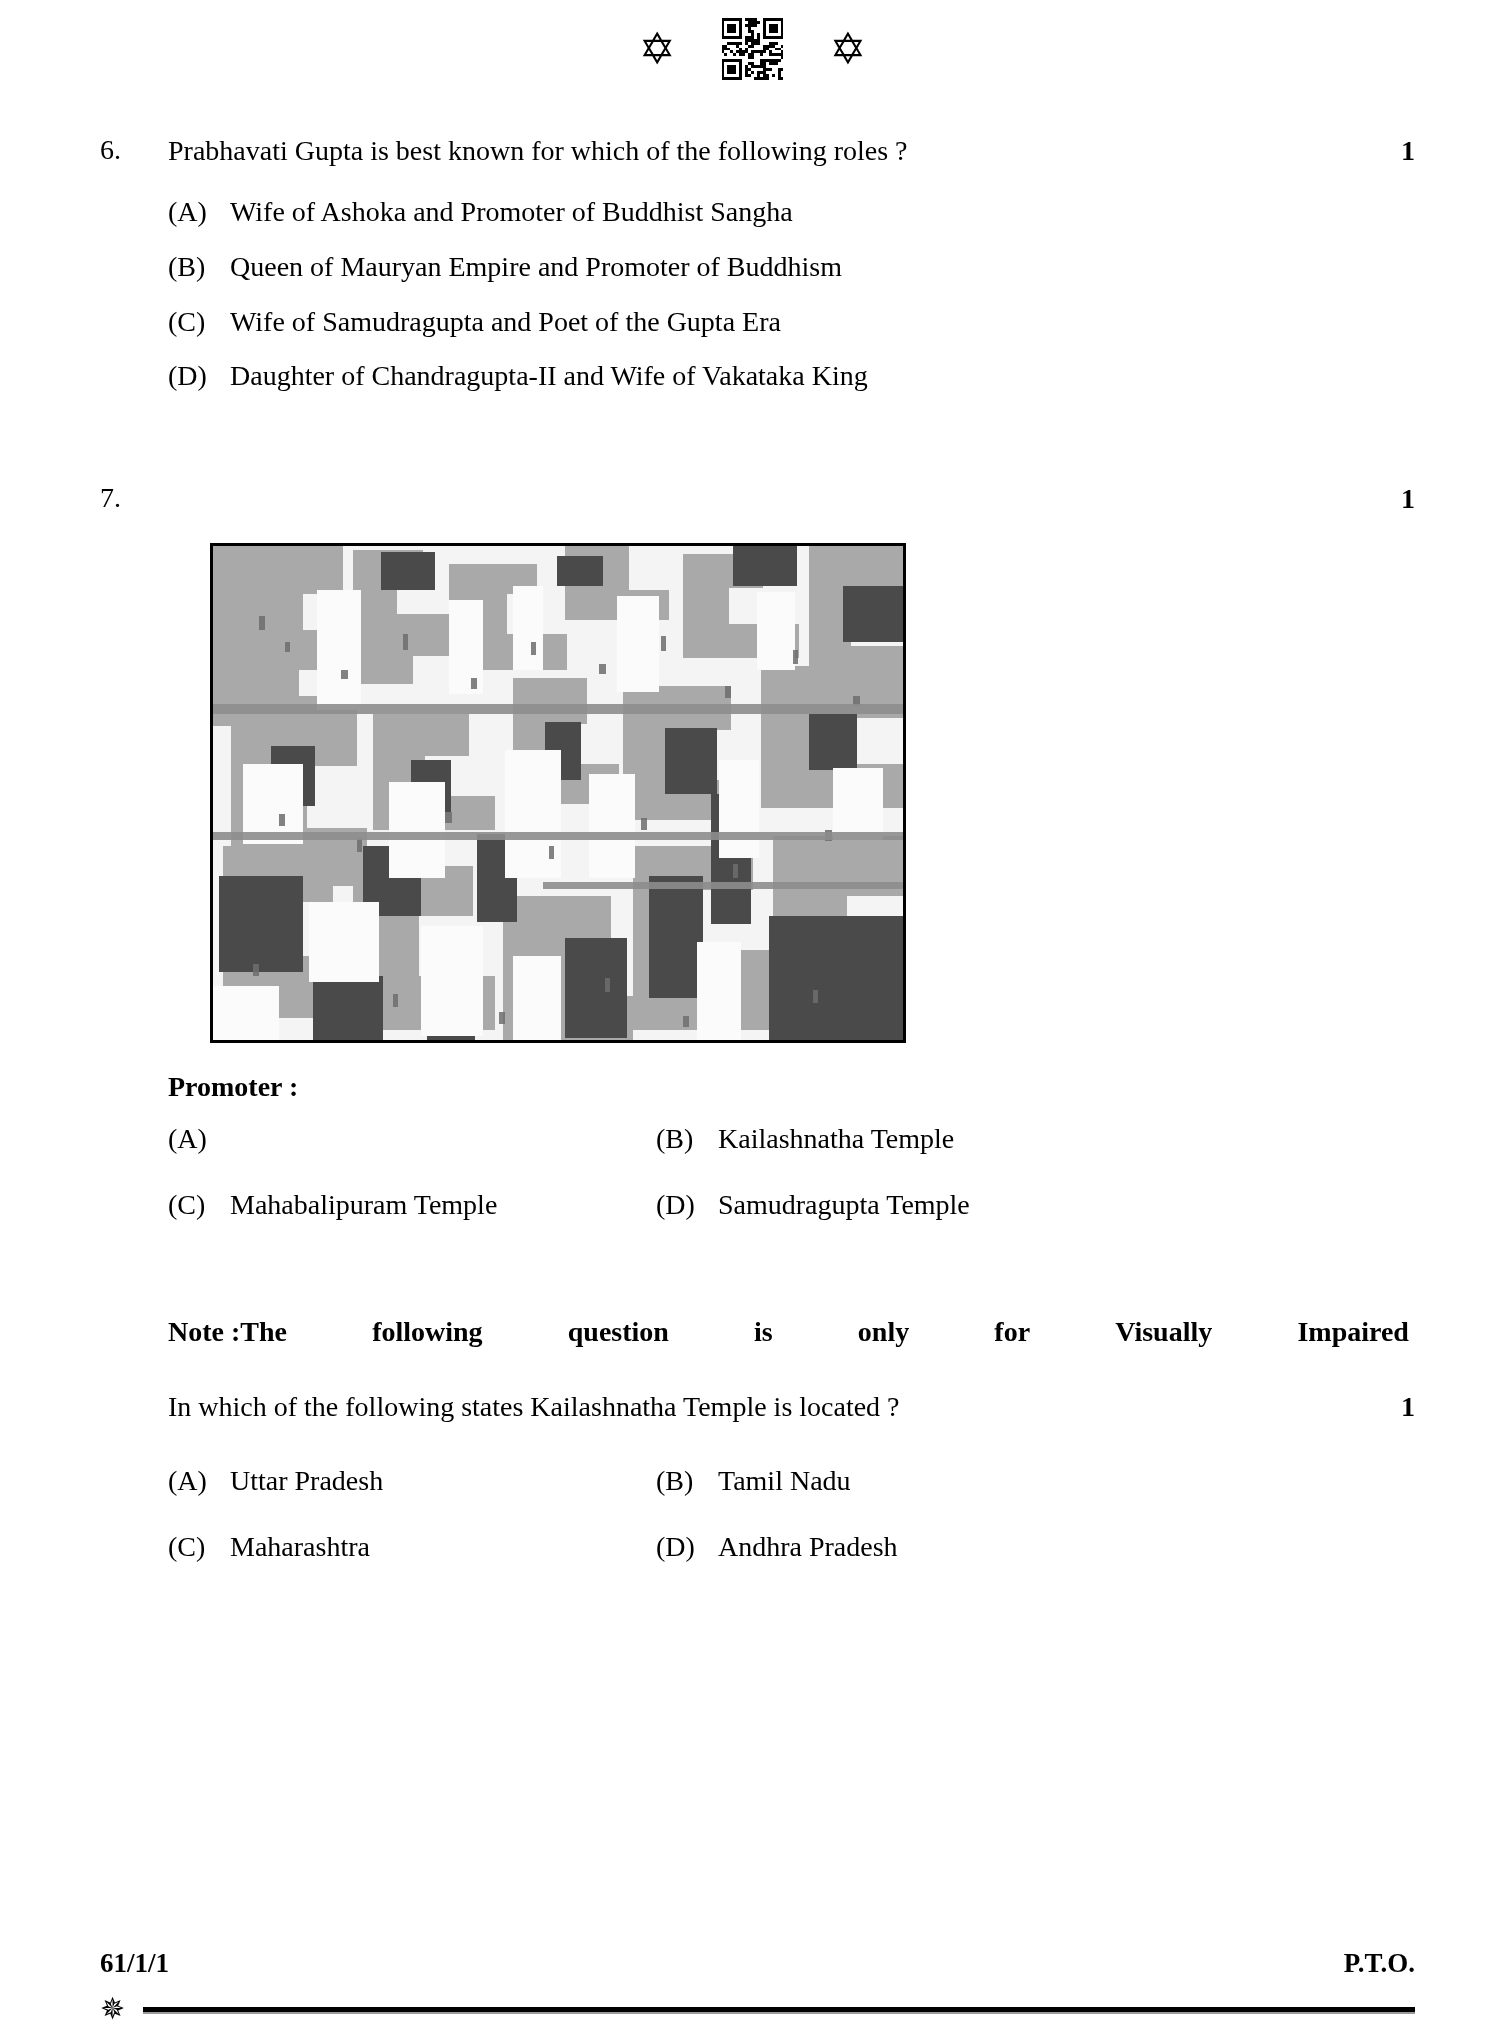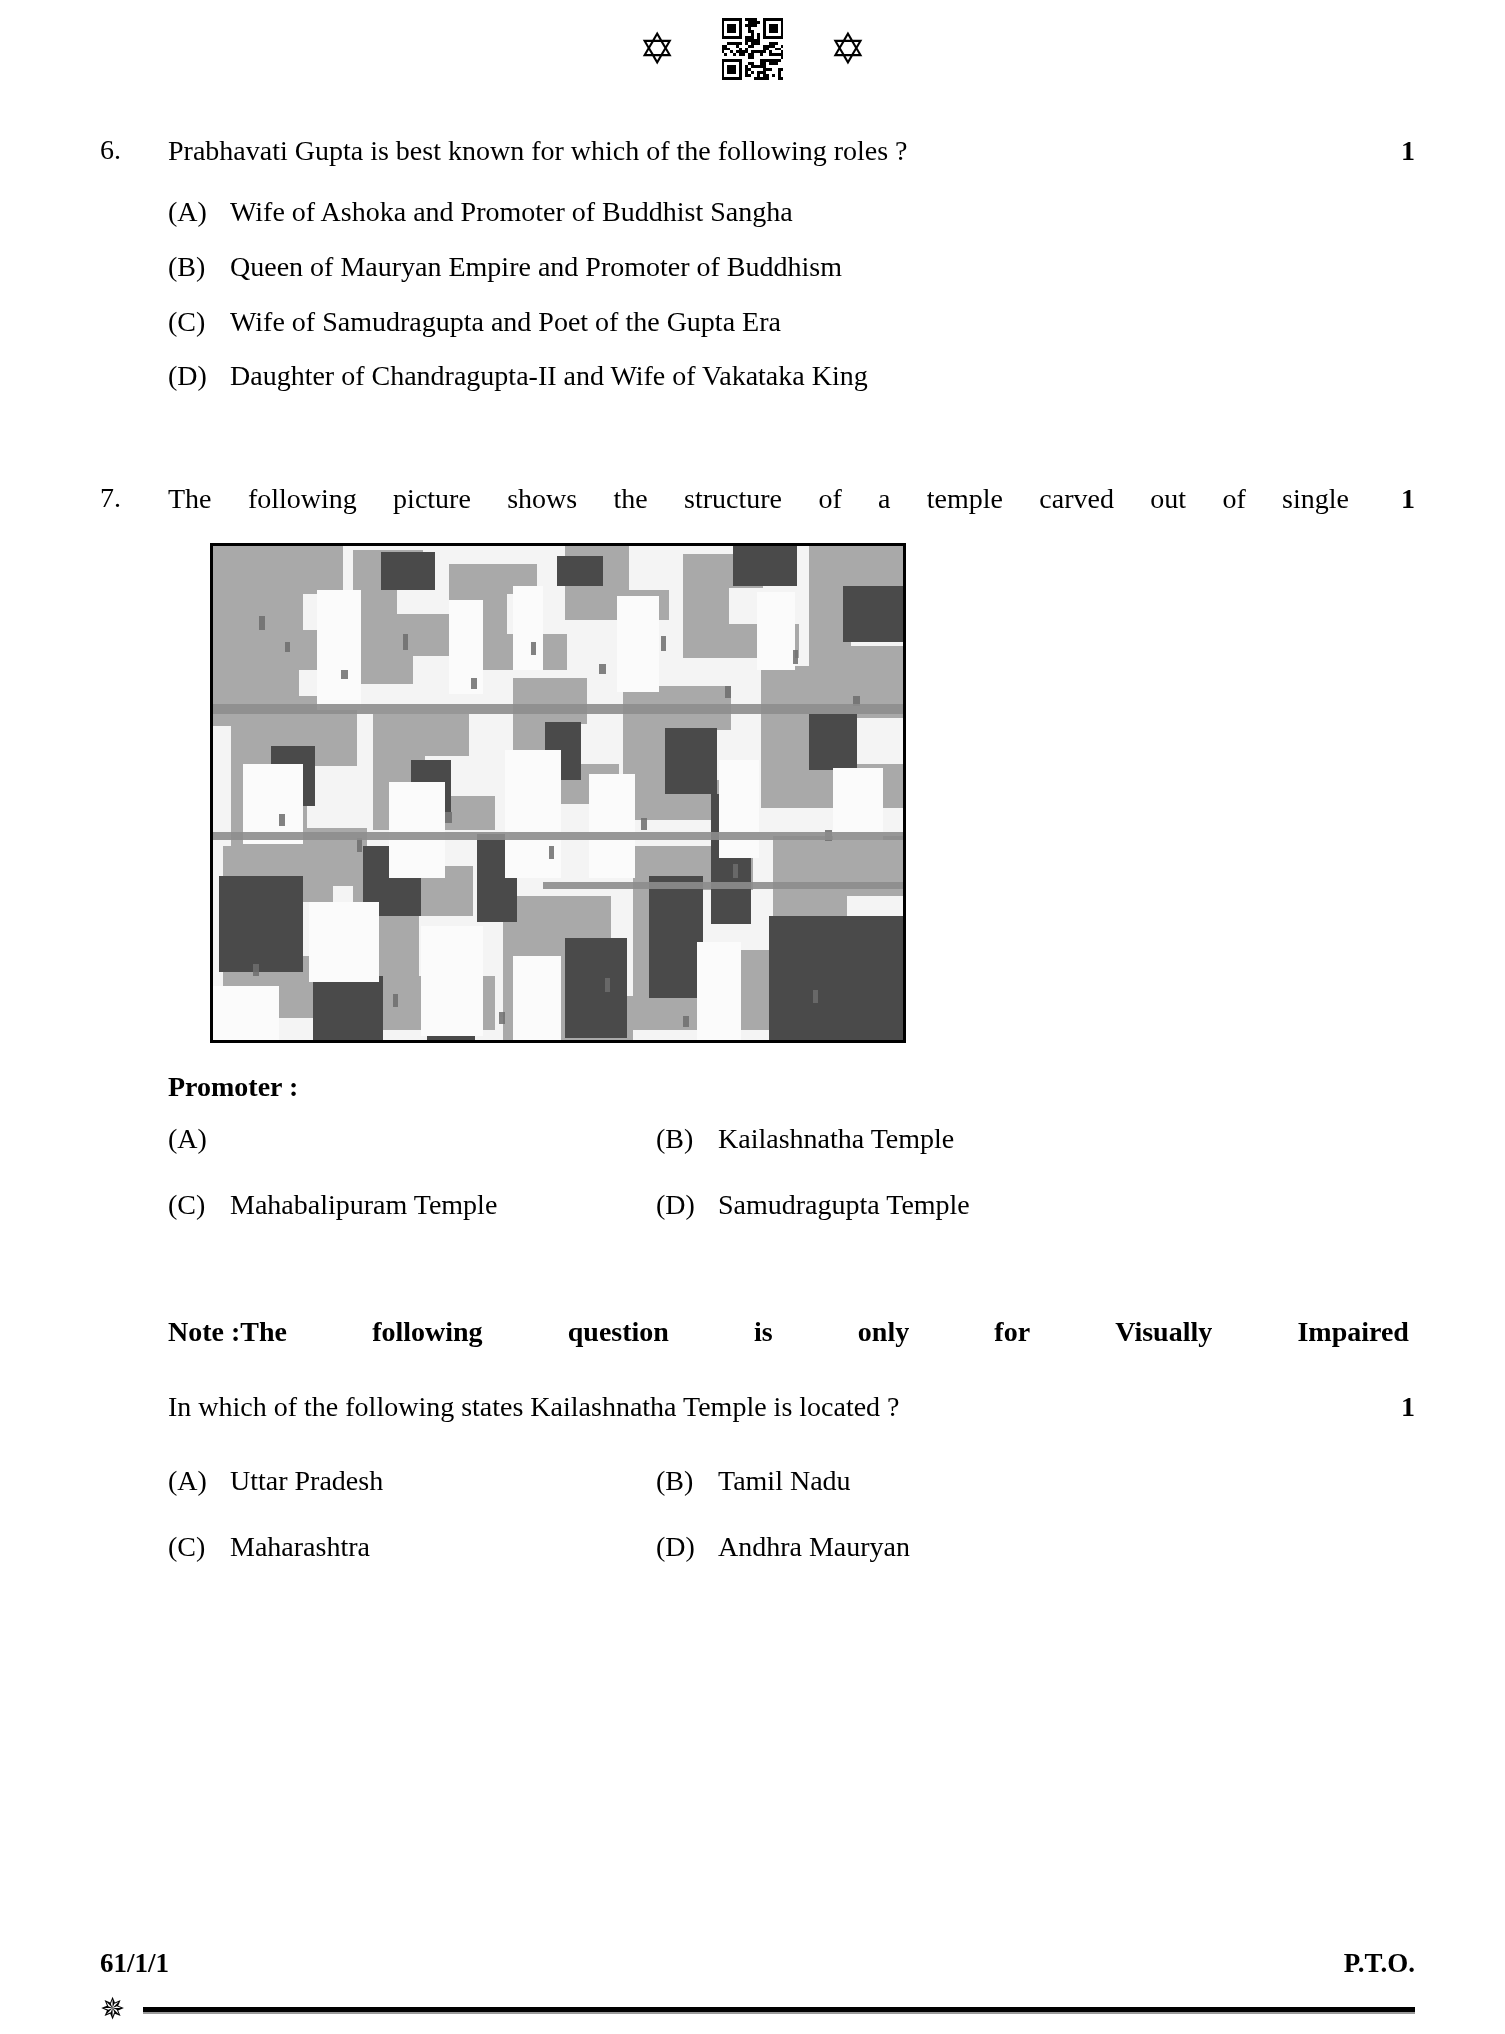--- a/index.html
+++ b/index.html
@@ -723,21 +723,20 @@
       </div>
       <div class="opt-line">
         <span class="opt-key">(D)</span>
         <span class="opt-val">Daughter of Chandragupta-II and Wife of Vakataka King</span>
       </div>
     </div>
 
     <div class="qrow" style="margin-top:72px;">
       <div class="qnum">7.</div>
       <div class="qtext two-line">
-        <span class="l1">The following picture shows the structure of a temple carved out of single</span>
       </div>
       <div class="marks pushdown">1</div>
     </div>
 
     <div class="pic-wrap">
       <div class="pic-frame">
         <svg viewBox="0 0 690 494" preserveAspectRatio="none">
           <rect x="0" y="0" width="690" height="494" fill="#f4f4f4"></rect>
 
           <g fill="#a9a9a9">
@@ -884,21 +883,21 @@
       <div class="opt-cell">
         <span class="opt-key">(B)</span>
         <span class="opt-val">Tamil Nadu</span>
       </div>
       <div class="opt-cell">
         <span class="opt-key">(C)</span>
         <span class="opt-val">Maharashtra</span>
       </div>
       <div class="opt-cell">
         <span class="opt-key">(D)</span>
-        <span class="opt-val">Andhra Mauryan</span>
+        <span class="opt-val">Andhra Pradesh</span>
       </div>
     </div>
 
   </div>
 
   <div class="footer">
     <div class="footer-row">
       <span>61/1/1</span>
       <span>P.T.O.</span>
     </div>

